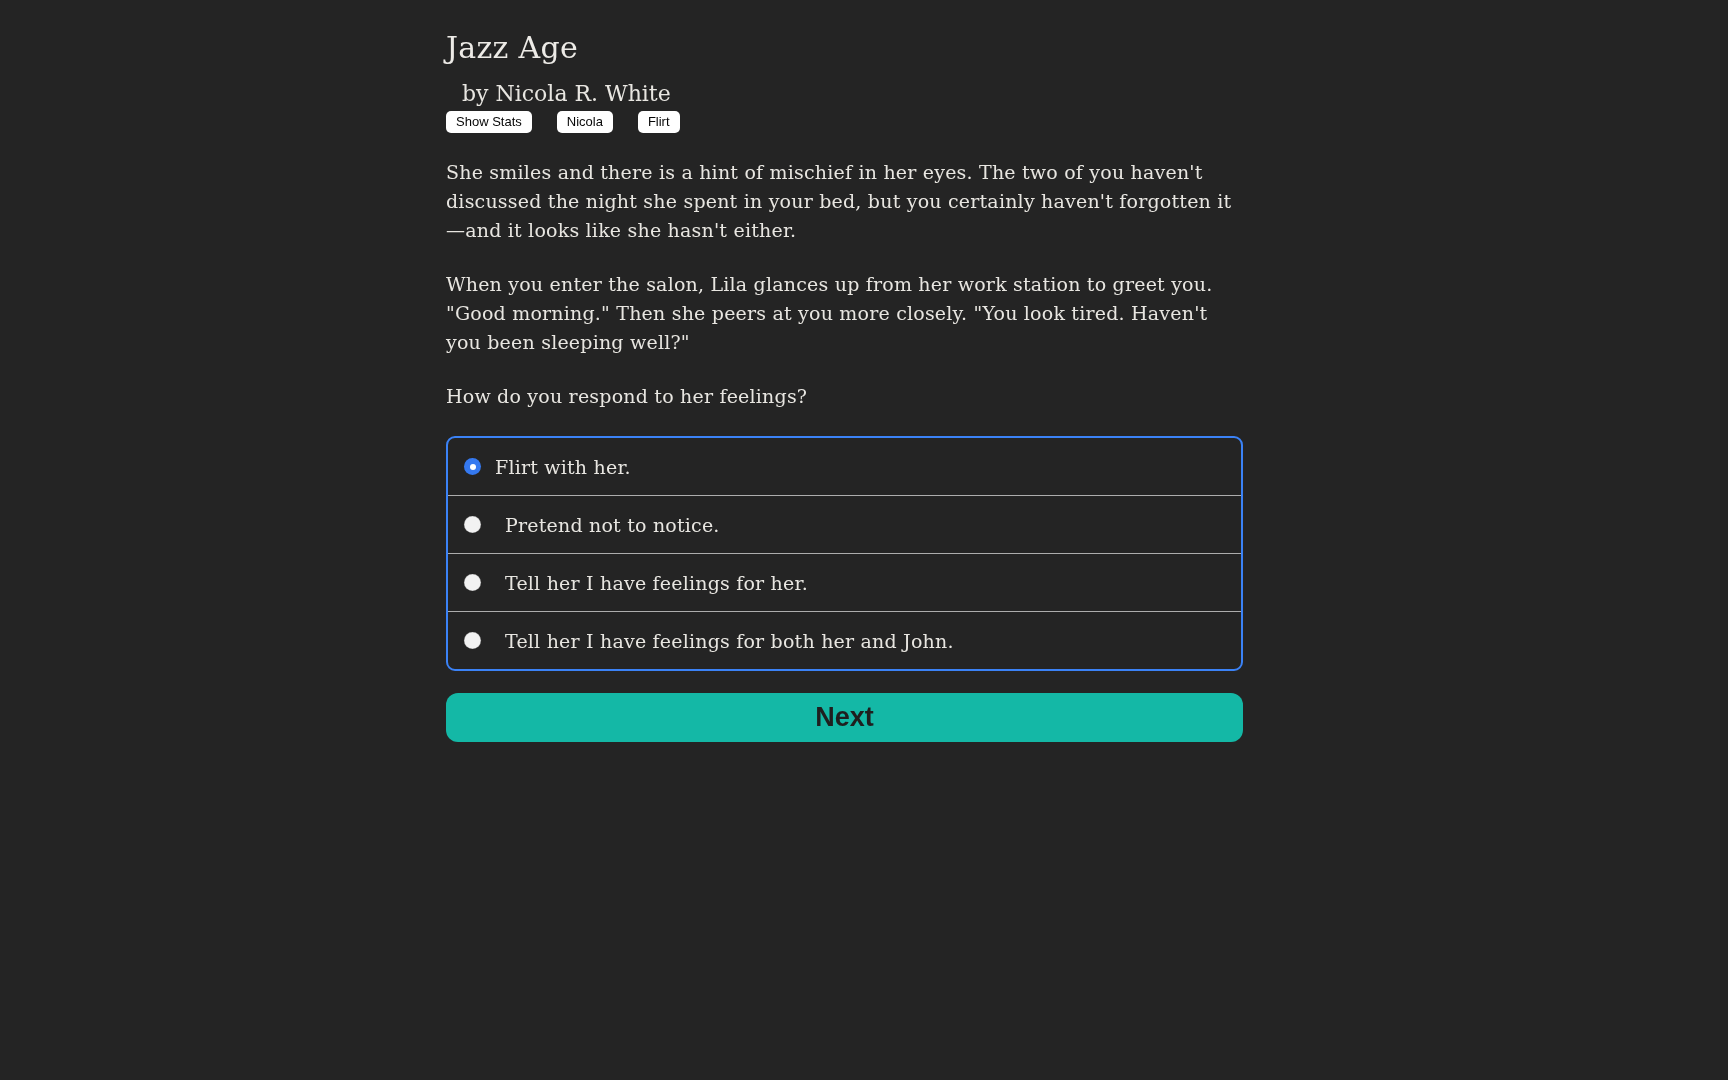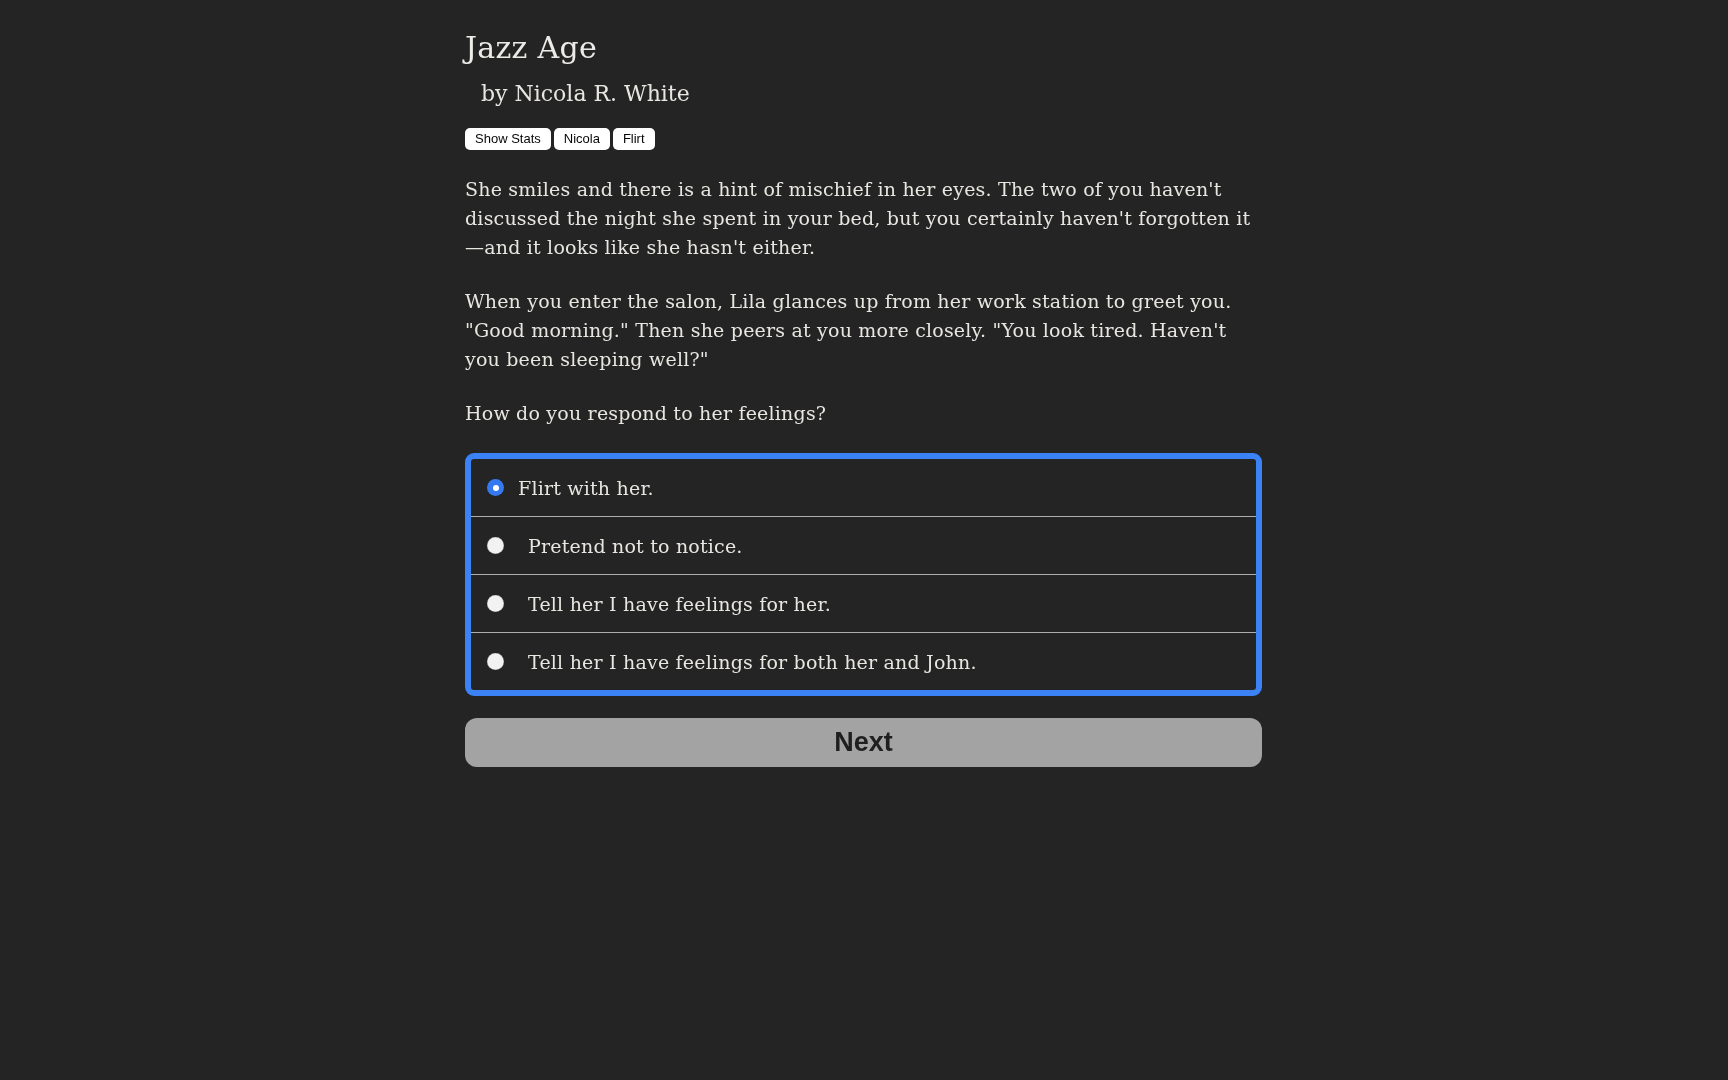--- a/index.html
+++ b/index.html
@@ -9,44 +9,44 @@
   }
   body {
     width: 1728px;
     height: 1080px;
     overflow: hidden;
     position: relative;
     font-family: "DejaVu Serif", serif;
   }
   .game-column {
     position: absolute;
-    left: 465px;
+    left: 446px;
     top: 0;
     width: 797px;
   }
   .game-title {
     margin: 28px 0 0 0;
     font-family: "DejaVu Serif", serif;
     font-weight: 400;
     font-size: 30px;
     line-height: 40px;
     color: #edebe7;
     letter-spacing: 0.3px;
   }
   .game-byline {
     margin: 12px 0 0 16px;
     font-weight: 400;
     font-size: 22px;
     line-height: 28px;
     color: #e8e6e1;
   }
   .toolbar {
-    margin-top: 20px;
+    margin-top: 3px;
     display: flex;
-    gap: 3px;
+    gap: 25px;
   }
   .toolbar button {
     appearance: none;
     border: none;
     background: #ffffff;
     color: #060606;
     font-family: "Liberation Sans", sans-serif;
     font-size: 13px;
     line-height: 13px;
     padding: 4px 10px 5px 10px;
@@ -55,21 +55,21 @@
   }
   .story-paragraph {
     margin: 25px 0 0 0;
     font-size: 19px;
     line-height: 29px;
     color: #e8e6e1;
     letter-spacing: 0.2px;
   }
   .choice-box {
     margin-top: 25px;
-    border: 6px solid #3b82f6;
+    border: 2px solid #3b82f6;
     border-radius: 9px;
     overflow: hidden;
   }
   .choice-row {
     display: flex;
     align-items: center;
     height: 57px;
     padding: 0 16px;
     gap: 14px;
     cursor: pointer;
@@ -107,21 +107,21 @@
     color: #e8e6e1;
     letter-spacing: 0.2px;
   }
   .next-button {
     appearance: none;
     border: none;
     display: block;
     margin-top: 22px;
     width: 100%;
     height: 49px;
-    background: #a3a3a3;
+    background: #14b8a6;
     border-radius: 12px;
     font-family: "Liberation Sans", sans-serif;
     font-weight: 700;
     font-size: 27px;
     color: #1f1f1f;
     cursor: pointer;
   }
 </style>
 </head>
 <body>

